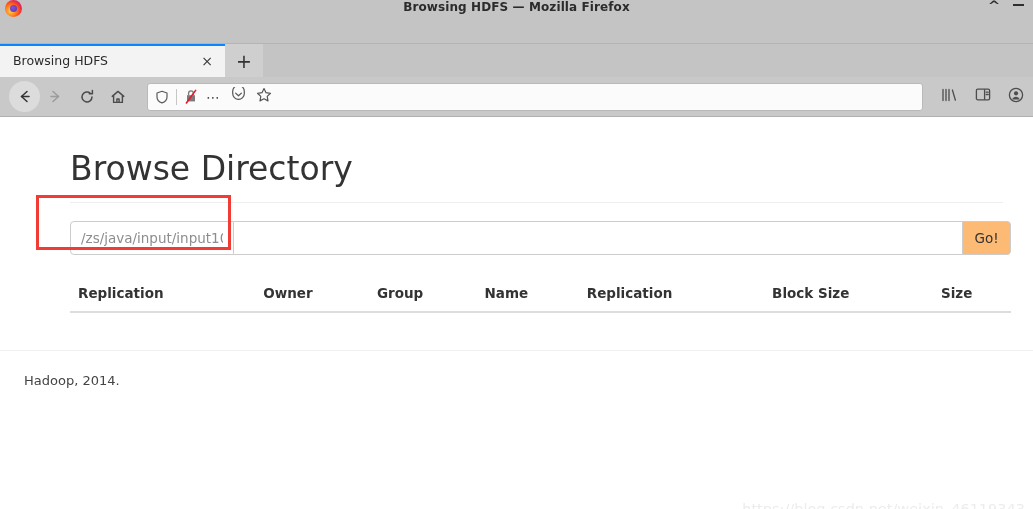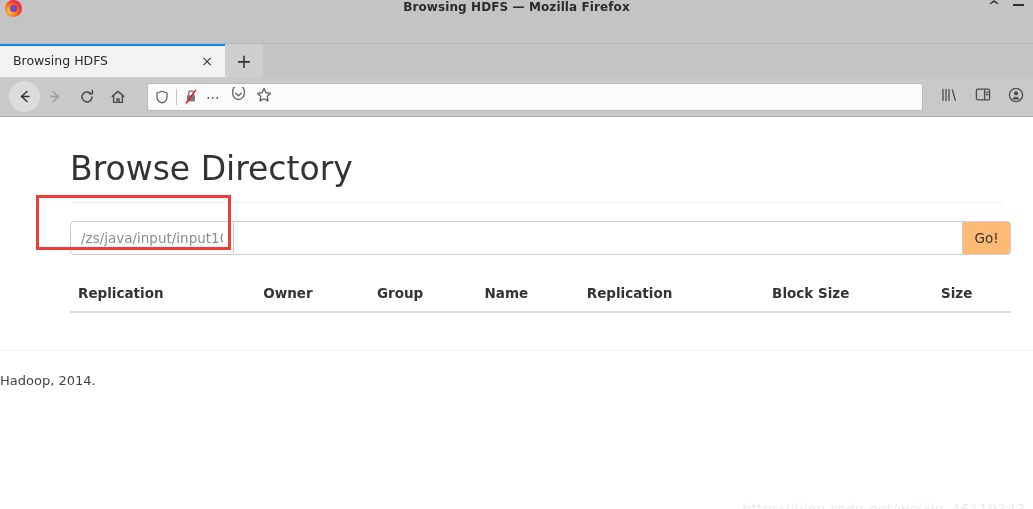--- a/index.html
+++ b/index.html
@@ -297,20 +297,21 @@
     top: 233px;
     border: 0;
     border-top: 1px solid #f0f0f0;
   }
   .footer {
     position: absolute;
     left: 0;
     top: 256px;
     font-size: 13px;
     color: #444444;
+    padding-left: 24px;
   }
 
   .watermark {
     position: absolute;
     right: 8px;
     bottom: 8px;
     font-size: 14.5px;
     color: #ececec;
     white-space: nowrap;
     user-select: none;

